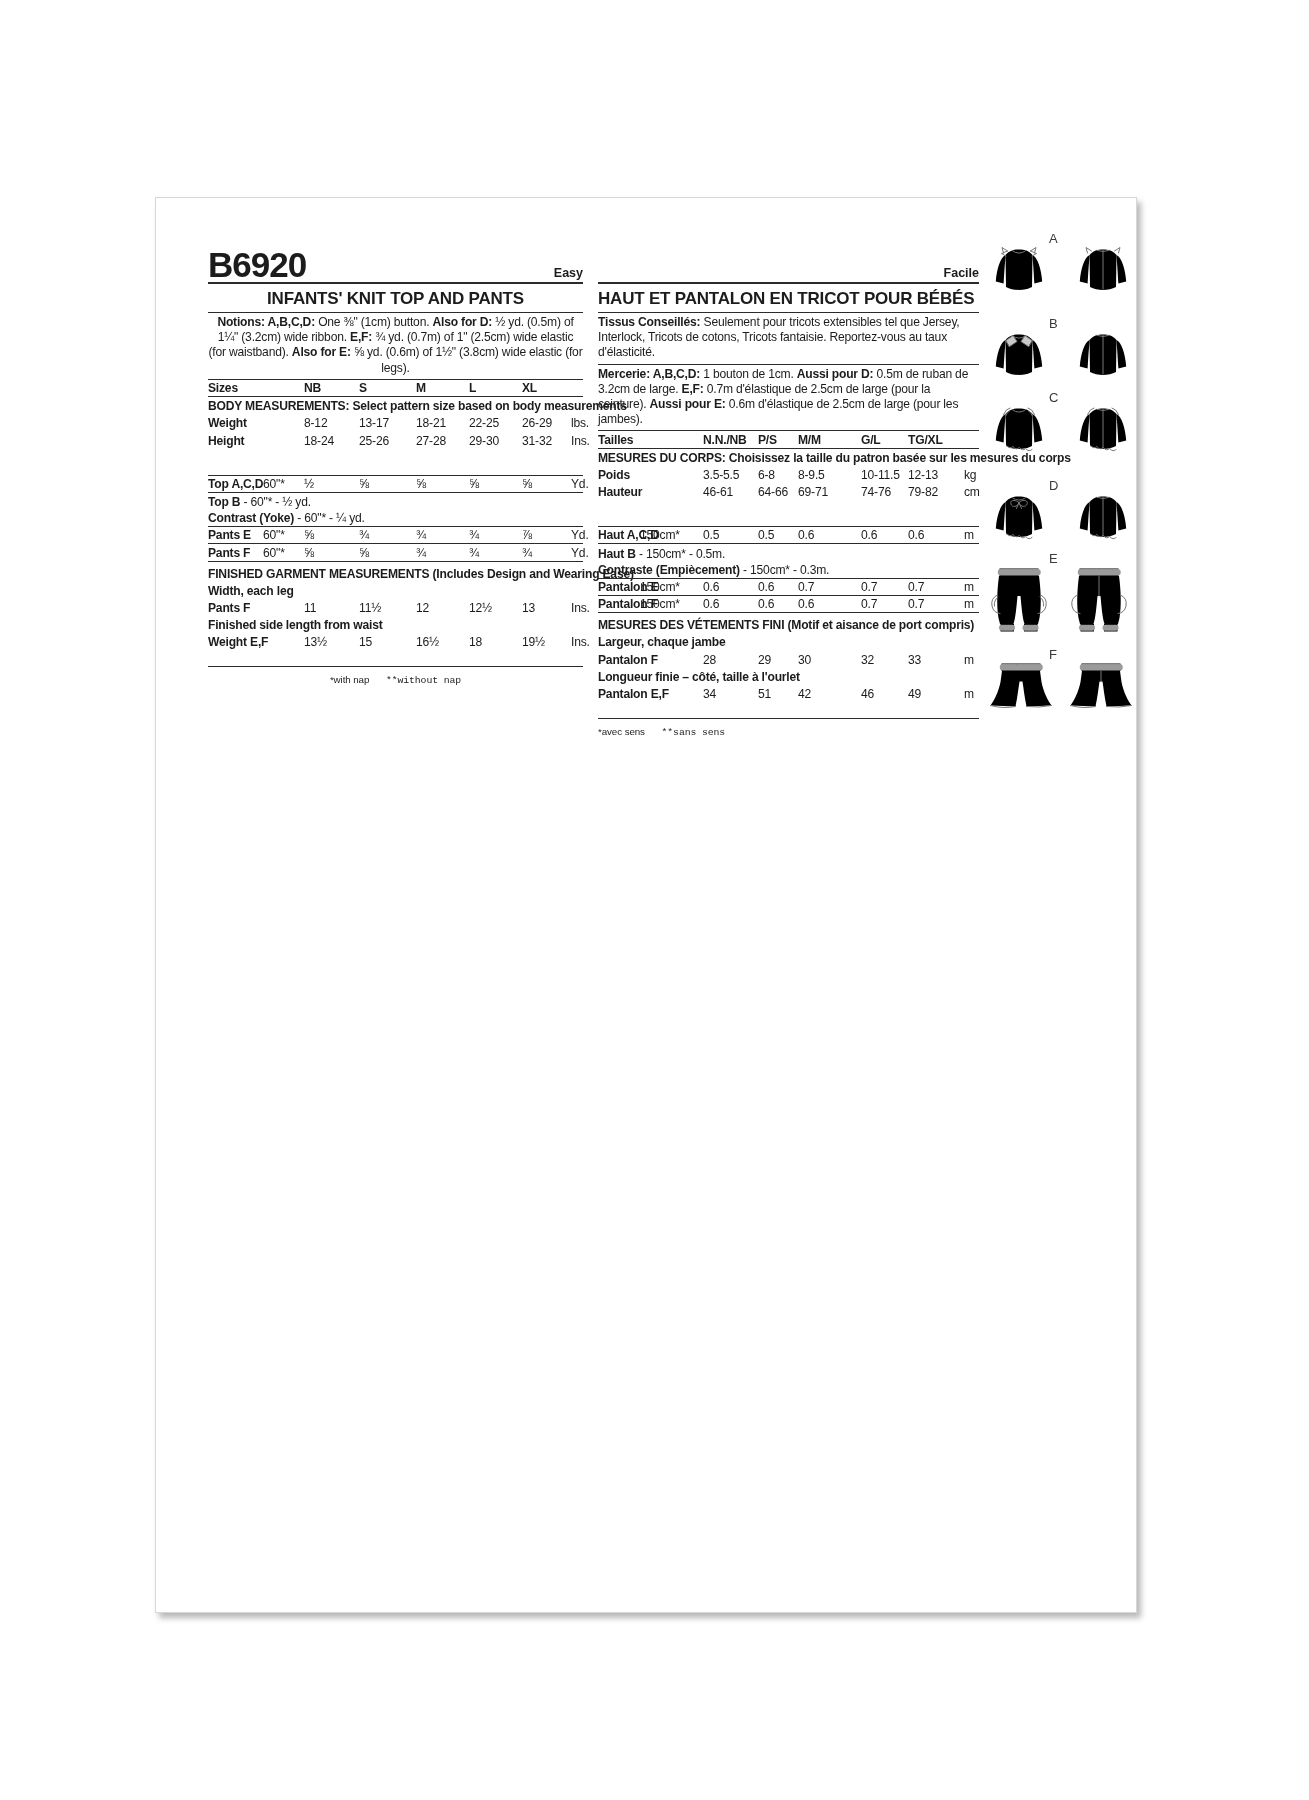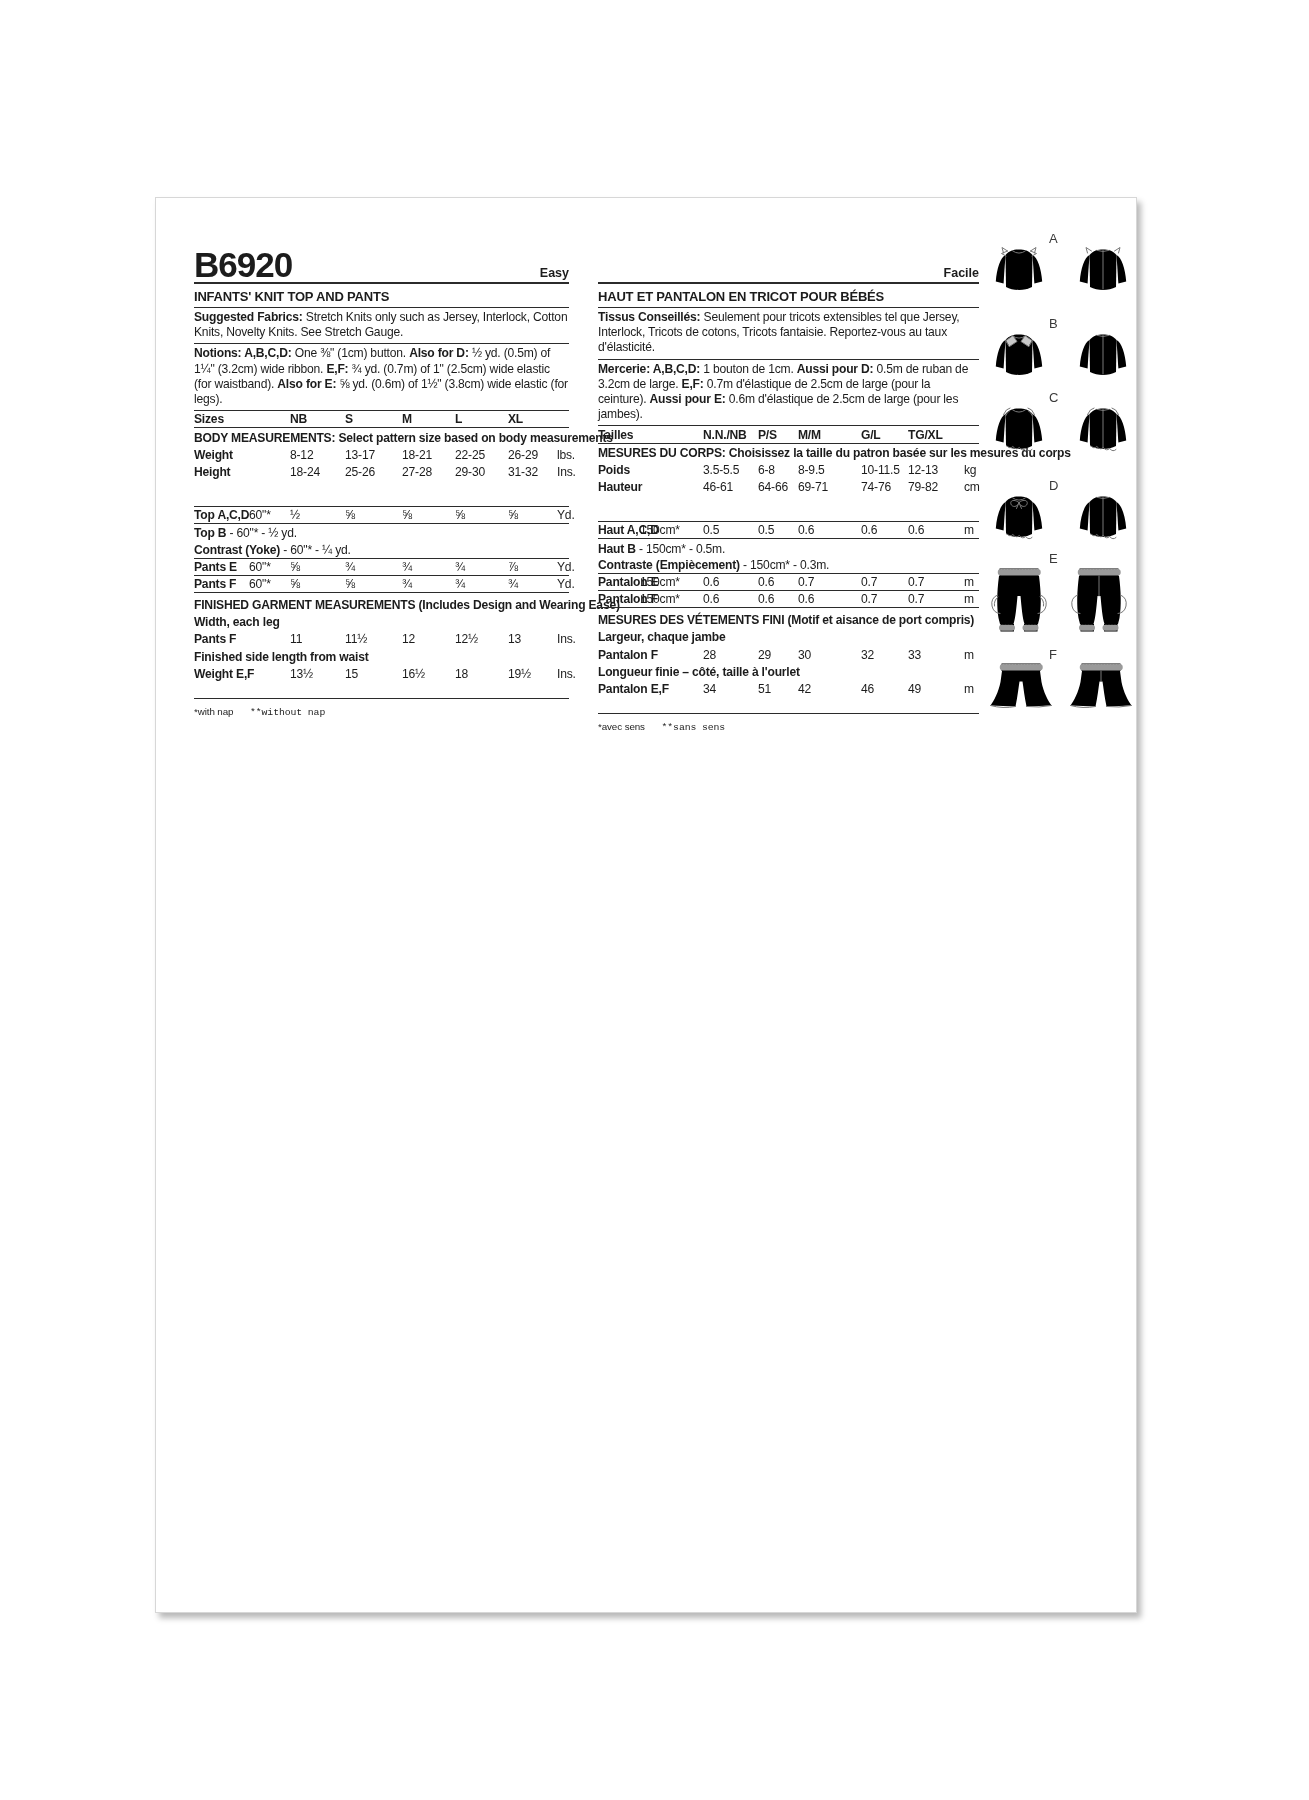--- a/index.html
+++ b/index.html
@@ -8,28 +8,28 @@
     position: relative; width: 1309px; height: 1800px;
     background: #ffffff; overflow: hidden;
     font-family: "Liberation Sans", sans-serif; color:#1c1c1c;
   }
   .page {
     position: absolute; left: 155px; top: 197px; width: 982px; height: 1416px;
     background: #ffffff; border: 1px solid #d7d7d7;
     box-shadow: 4px 5px 6px rgba(0,0,0,0.28);
   }
   .col { position: absolute; top: 44px; }
-  .col.en { left: 38px;  width: 375px; }
+  .col.en { left: 52px;  width: 375px; text-align: center; }
   .col.fr { left: 442px; width: 381px; }
 
   .masthead { position: relative; height: 42px; border-bottom: 2px solid #2b2b2b; }
   .code { position: absolute; left: 0; bottom: -3px; font-size: 35px; font-weight: bold; letter-spacing: -1px; }
   .ease { position: absolute; right: 0; bottom: 2px; font-size: 12.5px; font-weight: bold; }
 
-  .sec-title { font-size: 13px; font-weight: bold; padding: 5px 0 3px; border-bottom: 1.6px solid #2b2b2b; letter-spacing: -0.2px; }
+  .sec-title { font-size: 17px; font-weight: bold; padding: 5px 0 3px; border-bottom: 1.6px solid #2b2b2b; letter-spacing: -0.2px; }
   .para { font-size: 12.1px; line-height: 15.2px; padding: 2px 0 3px; border-bottom: 1.6px solid #2b2b2b; letter-spacing: -0.2px; }
   .para b { letter-spacing: -0.2px; }
 
   .tbl { position: relative; }
   .row { position: relative; height: 17.2px; }
   .row.bb { border-bottom: 1.7px solid #2b2b2b; }
   .cell { position: absolute; bottom: 1px; white-space: nowrap; font-size: 12.1px; letter-spacing: -0.2px; }
   .cell.b { font-weight: bold; }
   .full { left: 0; }
   .en .k0 { left: 0; }   .fr .k0 { left: 0; }
@@ -63,21 +63,20 @@
 <div class="stage">
   <div class="page">
 
     
     <div class="col en">
       <div class="masthead">
         <span class="code">B6920</span>
         <span class="ease">Easy</span>
       </div>
       <div class="sec-title">INFANTS' KNIT TOP AND PANTS</div>
-      <p class="para"><b>Suggested Fabrics:</b><span> Stretch Knits only such as Jersey, Interlock, Cotton Knits, Novelty Knits. See Stretch Gauge.</span></p>
       <p class="para"><b>Notions: A,B,C,D:</b><span> One ⅜" (1cm) button. </span><b>Also for D:</b><span> ½ yd. (0.5m) of 1¼" (3.2cm) wide ribbon. </span><b>E,F:</b><span> ¾ yd. (0.7m) of 1" (2.5cm) wide elastic (for waistband). </span><b>Also for E:</b><span> ⅝ yd. (0.6m) of 1½" (3.8cm) wide elastic (for legs).</span></p>
 
       <div class="tbl">
         <div class="row bb">
           <span class="cell b k0">Sizes</span>
           <span class="cell b k2">NB</span>
           <span class="cell b k3">S</span>
           <span class="cell b k4">M</span>
           <span class="cell b k5">L</span>
           <span class="cell b k6">XL</span>

